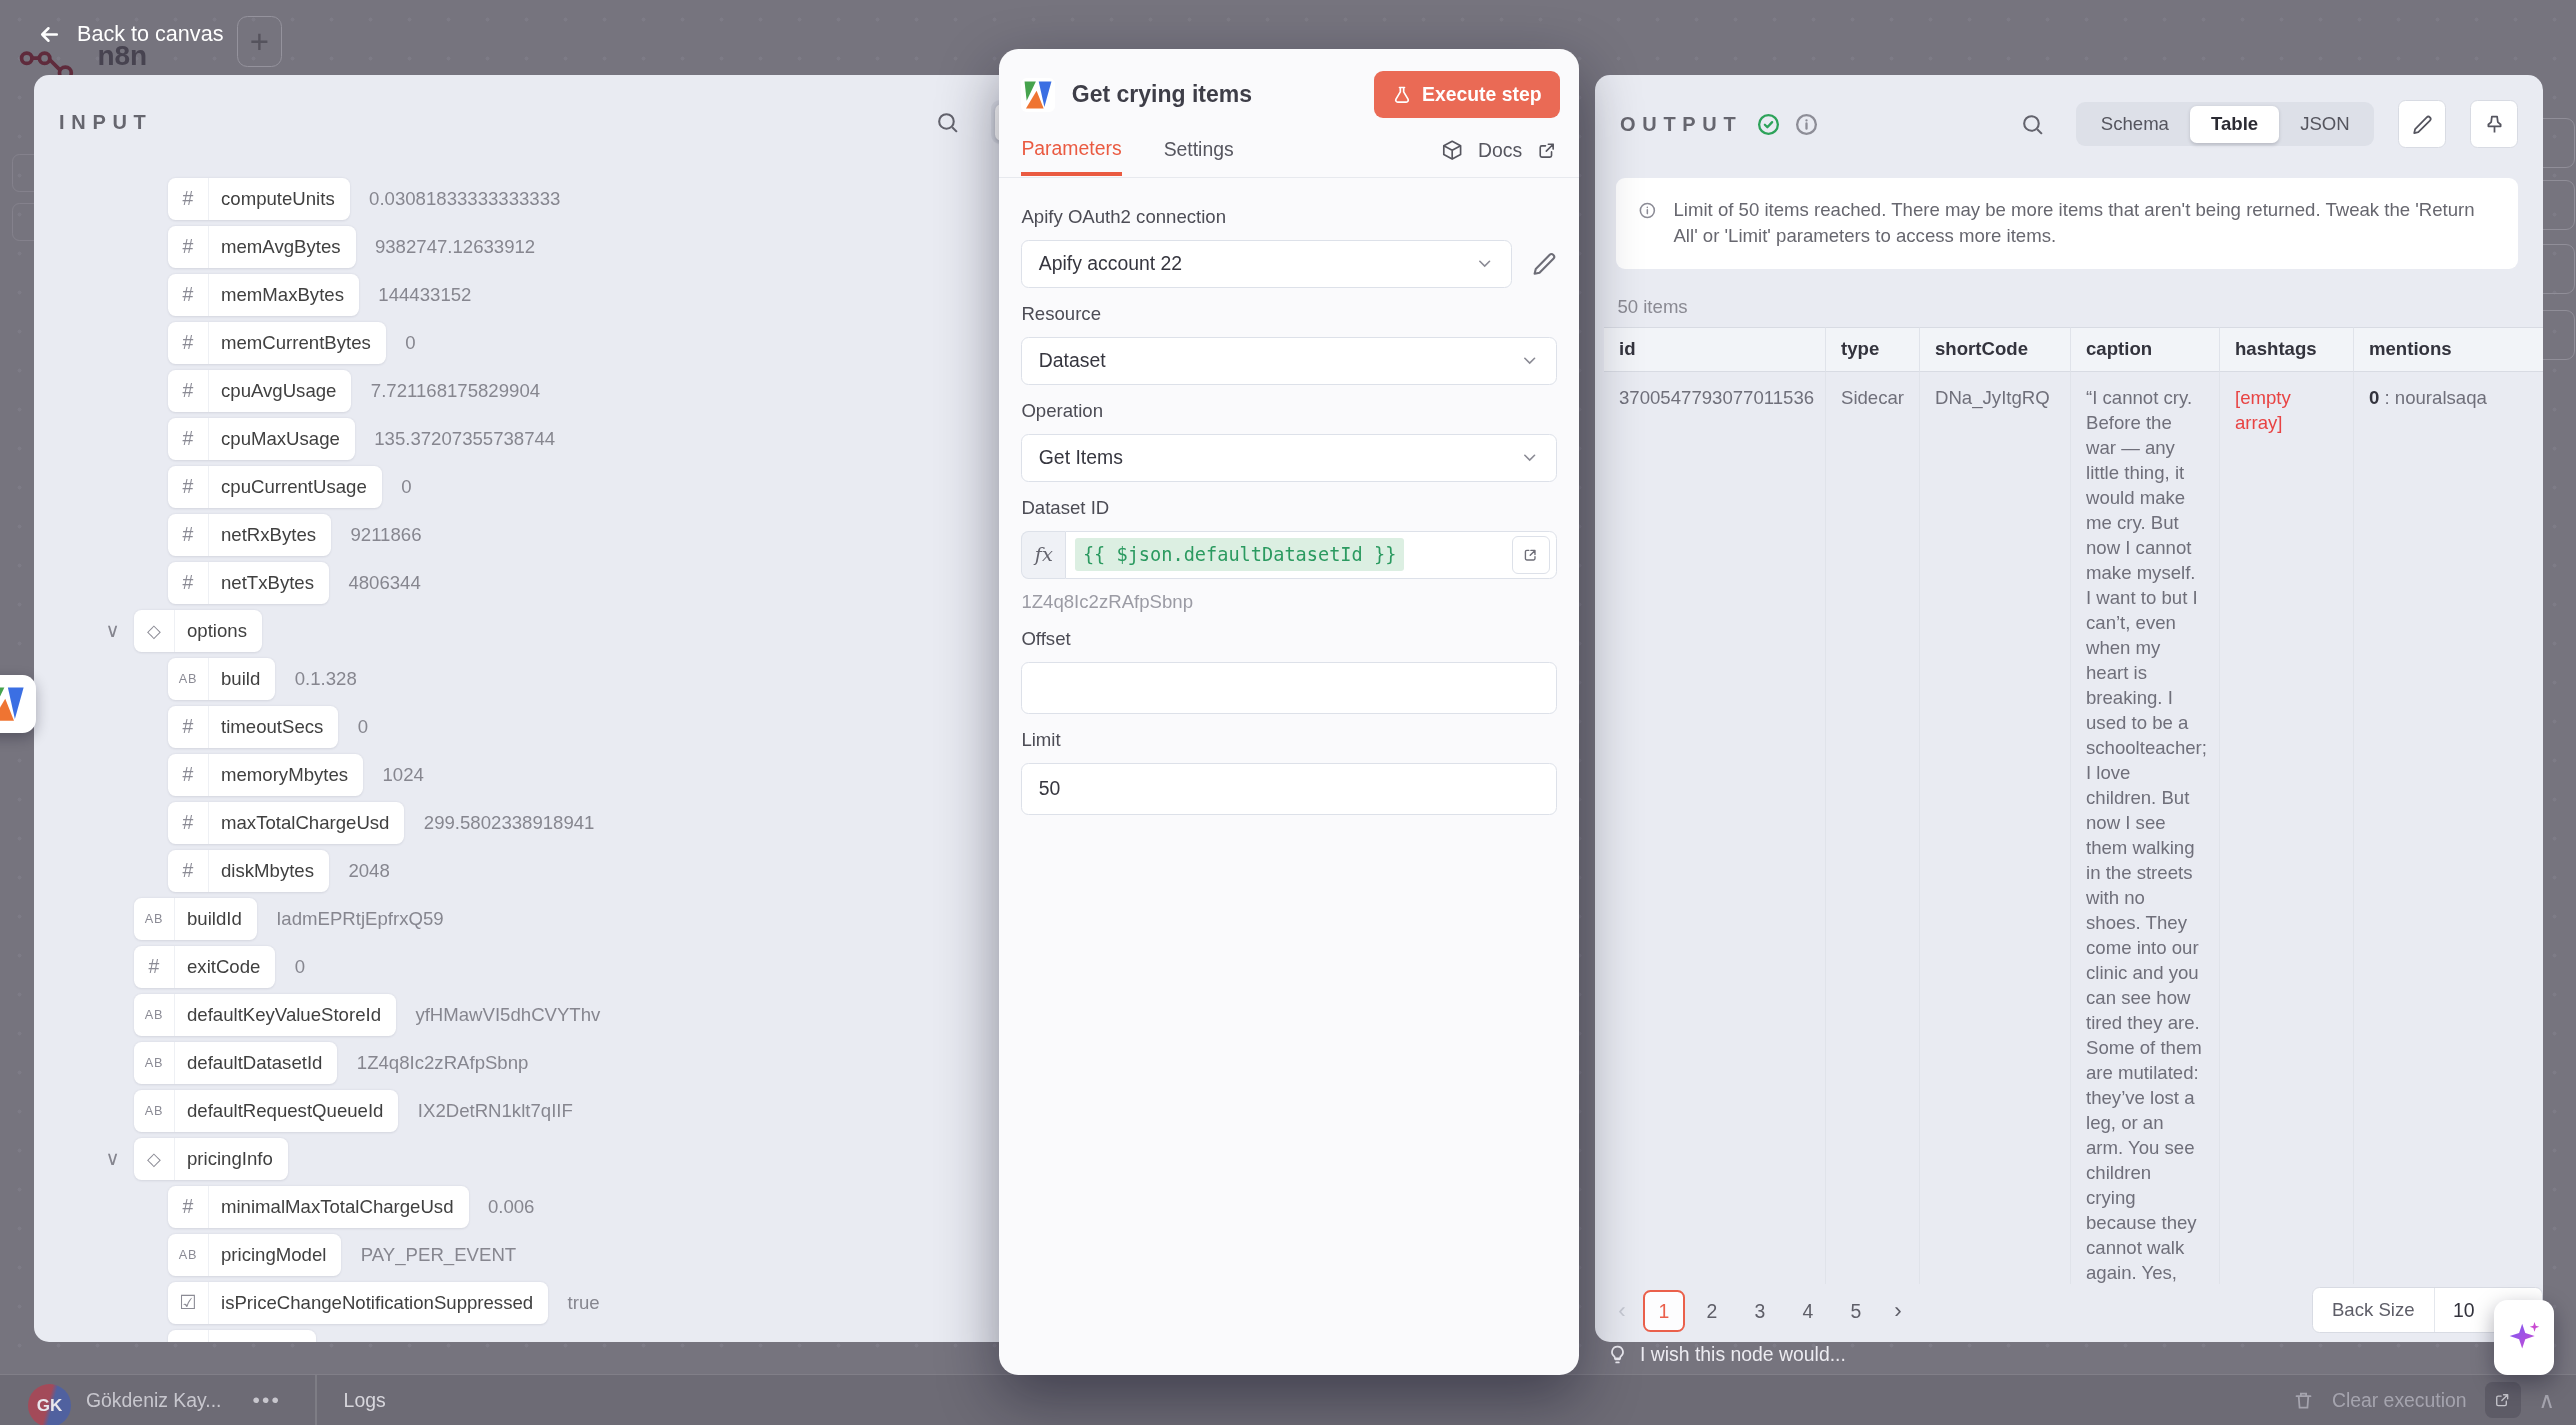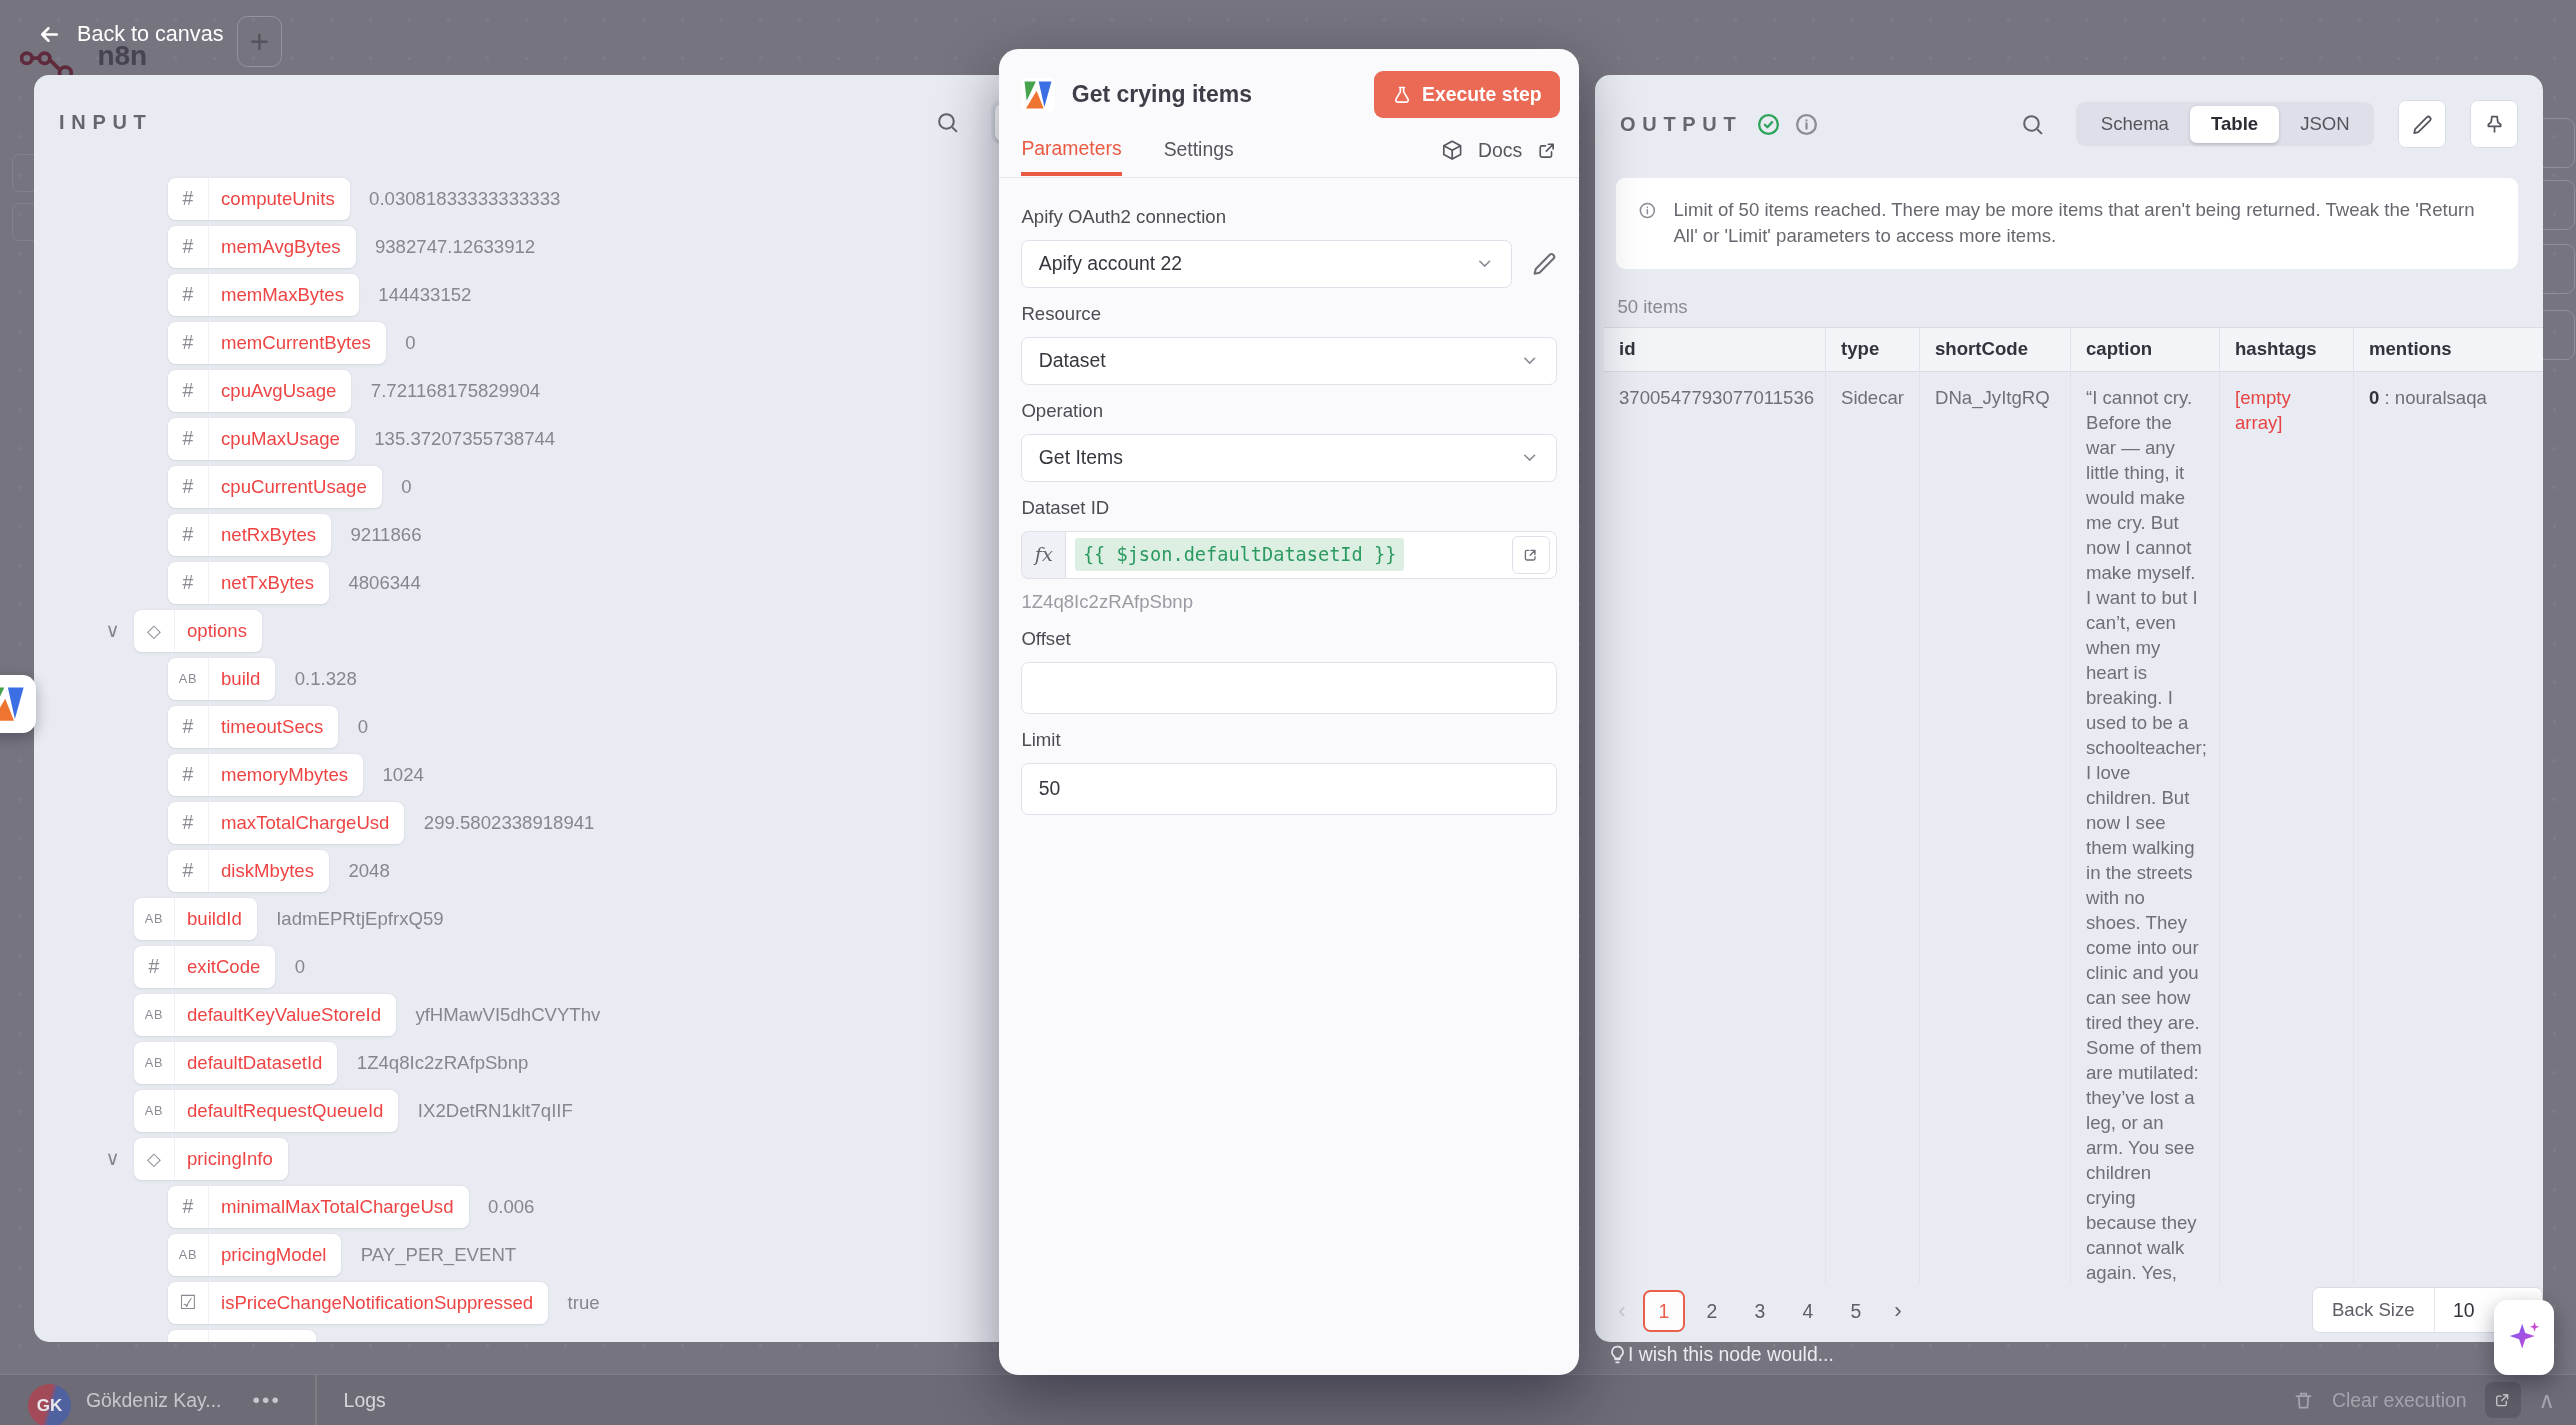--- a/index.html
+++ b/index.html
@@ -44,21 +44,21 @@
   .srow.lvl1{padding-left:134px;}
   .srow.g{padding-left:66px;}
   .chev{width:25px;margin-right:9px;color:#85858f;font-size:19.4px;text-align:center;}
   .pill{display:inline-flex;align-items:center;height:42px;background:#fff;border-radius:7.5px;
         box-shadow:0 0.7px 2.2px rgba(25,30,60,.10);overflow:hidden;}
   .ticon{width:40px;height:100%;display:flex;align-items:center;justify-content:center;
         color:#8b8b95;font-size:19.4px;border-right:1.5px solid #eef0f4;}
   .ticon.str{font-size:12.7px;letter-spacing:0.7px;font-weight:400;}
   .ticon.bool{font-size:19.4px;}
   .ticon.obj{font-size:18px;}
-  .pname{padding:0 15px 0 12px;font-size:18.6px;color:#ef4444;white-space:nowrap;}
+  .pname{padding:0 15px 0 12px;font-size:18.6px;color:#404040;white-space:nowrap;}
   .pval{margin-left:19.4px;font-size:18.6px;color:#86868f;white-space:nowrap;}
 
   
   .modal{position:absolute;left:999px;top:49px;width:580px;height:1326px;background:#fafafc;
          border-radius:19.4px;box-shadow:0 22.4px 60px rgba(15,15,35,.45);z-index:20;}
   .mhead{display:flex;align-items:center;gap:16.4px;padding:22.4px 19.4px 16.4px 22.4px;}
   .mtitle{font-size:23px;font-weight:600;color:#3e3e48;flex:1;}
   .exec{display:flex;align-items:center;gap:10.4px;background:#ea6a55;color:#fff;font-size:19.4px;
         font-weight:600;border-radius:9px;padding:12px 18px;}
   .mtabs{display:flex;align-items:center;gap:42px;padding:0 22.4px;border-bottom:1.5px solid #e7e9ee;height:42px;}
@@ -107,21 +107,21 @@
   .pg{min-width:42px;height:42px;display:flex;align-items:center;justify-content:center;border-radius:7.5px;}
   .pg.cur{border:2.2px solid #ea604b;color:#ea604b;background:#fdfdfe;box-sizing:border-box;}
   .pnav{width:30px;text-align:center;font-size:22.4px;}
   .pnav.prev{color:#c6c9d2;}
   .pagesize{position:absolute;right:0;top:1212px;height:46px;display:flex;align-items:stretch;
         border:1.5px solid #d8dbe3;border-radius:7.5px;background:#fff;overflow:hidden;z-index:2;box-sizing:border-box;}
   .ps-label{padding:0 19.4px;color:#5e5e68;font-size:18.6px;display:flex;align-items:center;
         border-right:1.5px solid #e4e7ed;}
   .ps-val{width:89px;padding-left:18px;font-size:19.4px;color:#33333d;display:flex;align-items:center;}
 
-  .wish{position:absolute;left:1607px;top:1343px;display:flex;align-items:center;gap:0;
+  .wish{position:absolute;left:1607px;top:1343px;display:flex;align-items:center;gap:12px;
         color:#ecebf1;font-size:19.4px;z-index:11;}
   .ai-btn{position:absolute;left:2494px;top:1300px;width:60px;height:75px;background:#fff;
         border-radius:13.4px;box-shadow:0 7.5px 21px rgba(10,10,30,.35);display:flex;align-items:center;
         justify-content:center;z-index:40;}
 
   
   .bbar{position:absolute;left:0;right:0;bottom:0;height:50px;background:#6d6b75;
         border-top:1.5px solid rgba(255,255,255,.14);display:flex;align-items:center;z-index:12;}
   .avatar{position:absolute;left:28px;top:9px;width:43px;height:43px;border-radius:50%;
         background:linear-gradient(105deg,#a34a59 46%,#50619f 56%);color:#e8e6ec;font-size:17px;

